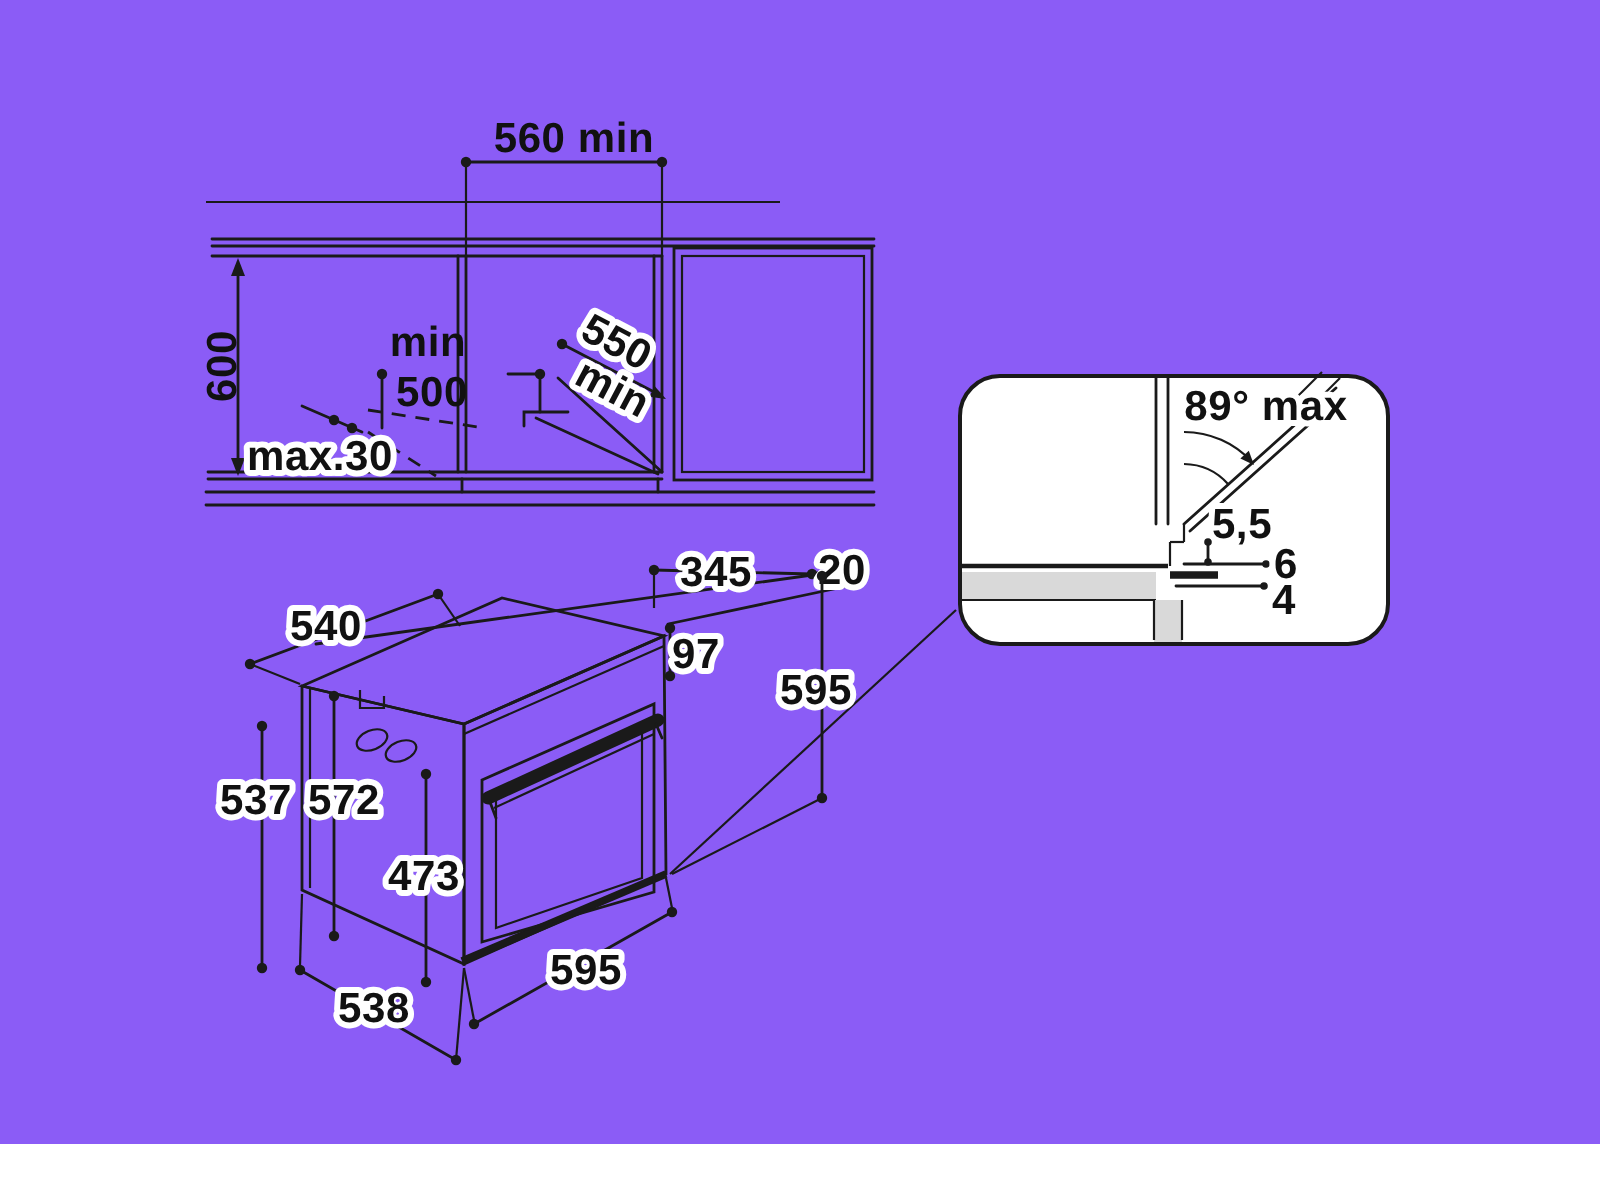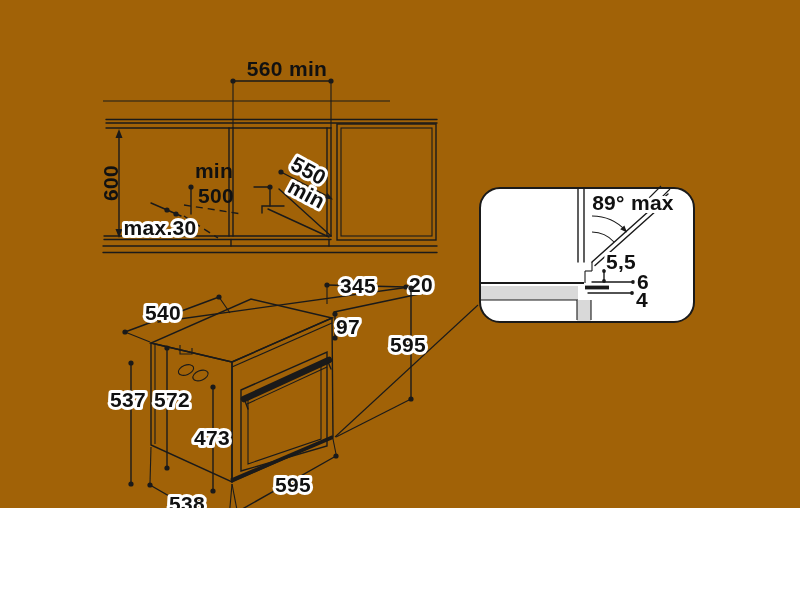--- a/index.html
+++ b/index.html
@@ -1,16 +1,16 @@
 <!DOCTYPE html>
 <html><head>
 <meta charset="utf-8">
 <style>
   html,body{margin:0;padding:0;background:#ffffff;}
-  .stage{position:relative;width:800px;height:508px;background:#a16207;overflow:hidden;
+  .stage{position:relative;width:800px;height:572px;background:#8b5cf6;overflow:hidden;
          font-family:"Liberation Sans",sans-serif;}
   svg{display:block;}
   .ln{stroke:#1a1a1a;stroke-width:1.4;fill:none;stroke-linecap:round;}
   .ln-thin{stroke:#1a1a1a;stroke-width:1.1;fill:none;}
   .ln-thick{stroke:#1a1a1a;stroke-width:3.8;fill:none;}
   .ln-med{stroke:#1a1a1a;stroke-width:2.2;fill:none;}
   .dash{stroke:#1a1a1a;stroke-width:1.4;fill:none;stroke-dasharray:7 5;}
   .dot{fill:#1a1a1a;stroke:none;}
   .arr{fill:#1a1a1a;stroke:none;}
   .lbl{font-family:"Liberation Sans",sans-serif;font-weight:bold;font-size:21px;

